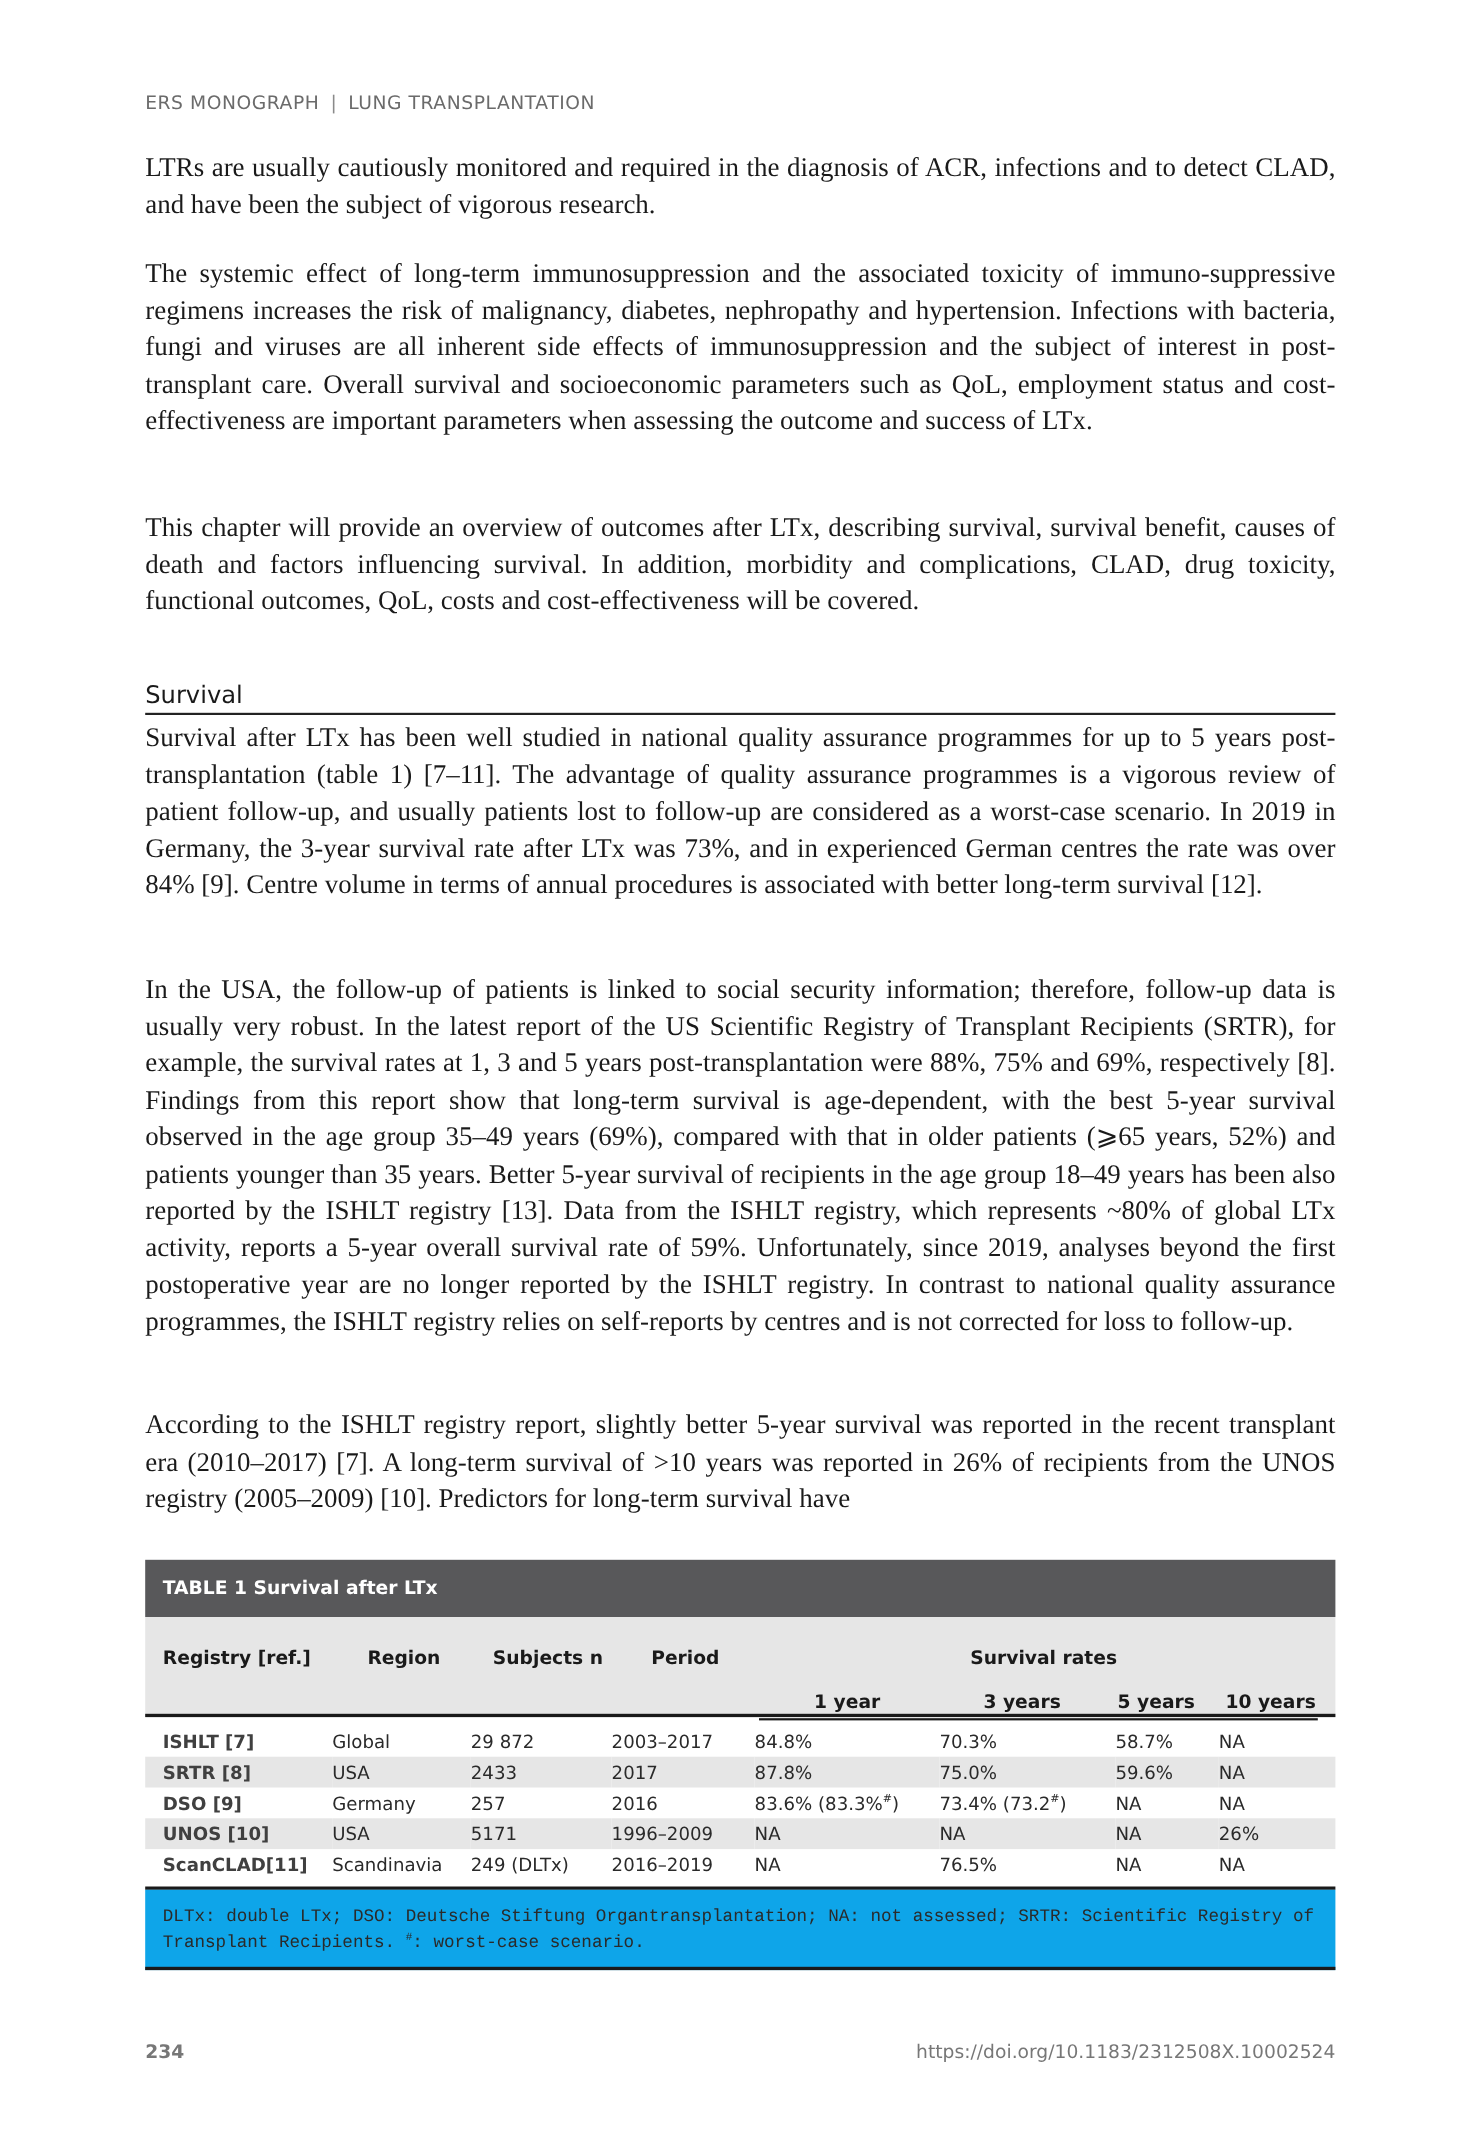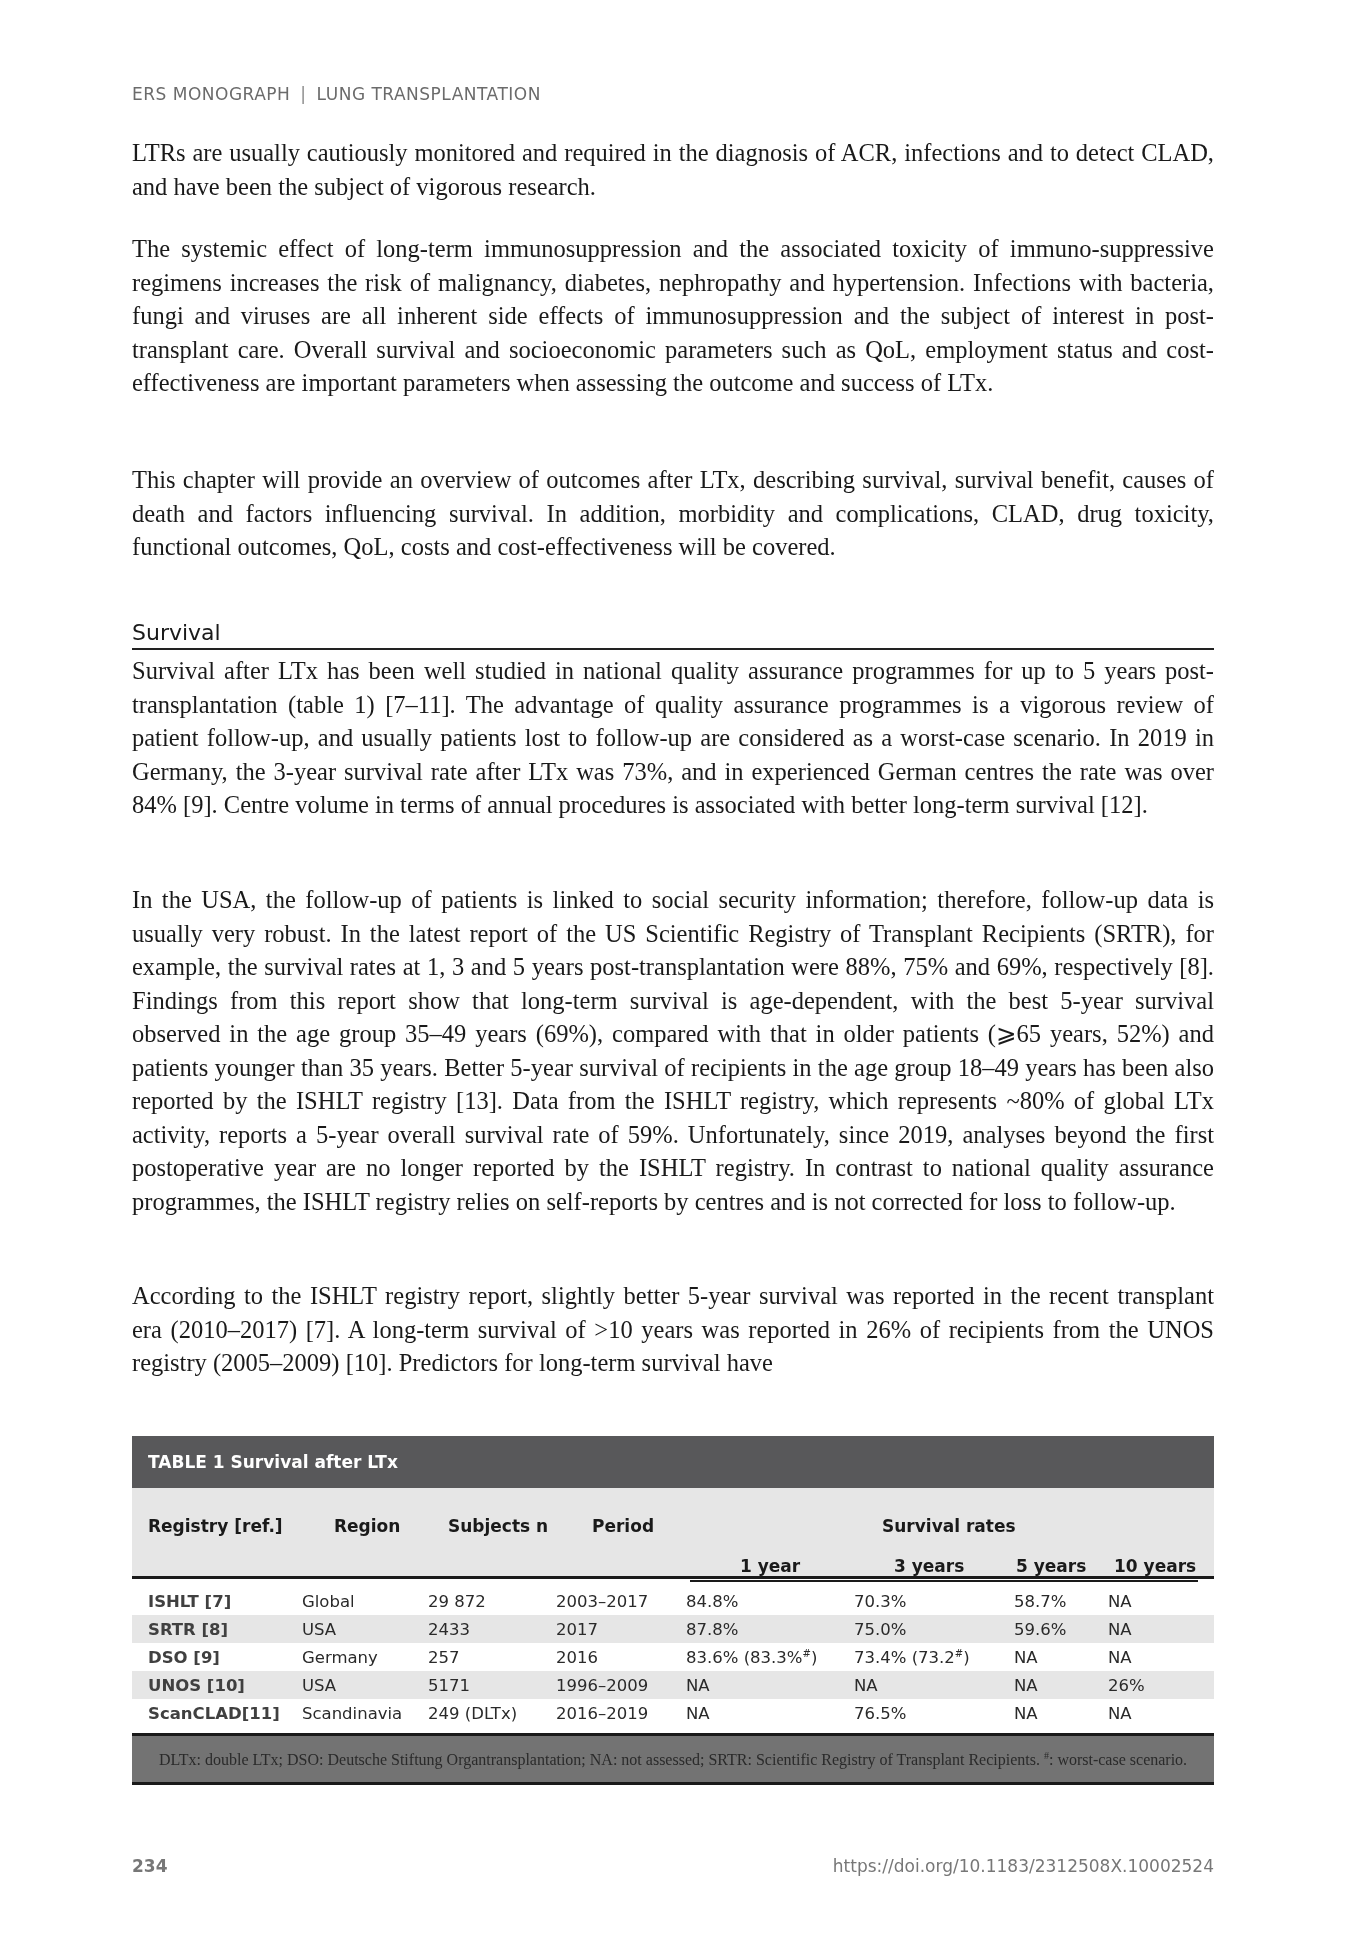--- a/index.html
+++ b/index.html
@@ -19,38 +19,37 @@
   .section-heading {
     position: absolute; left: 132px; top: 620px; width: 1082px;
     font-family: "DejaVu Sans", sans-serif; font-size: 22px; color: #1a1a1a;
     border-bottom: 2px solid #222; padding-bottom: 3px;
   }
   .table-wrap { position: absolute; left: 132px; top: 1418px; width: 1082px; }
   .table-title {
     background: #58585a; color: #fff; height: 52px; line-height: 52px;
     font-family: "DejaVu Sans", sans-serif; font-weight: bold; font-size: 17px;
     padding-left: 16px;
-    margin-top: 18px;
   }
   .table-head {
     background: #e6e6e6; position: relative; height: 88px;
     border-bottom: 3px solid #1a1a1a;
     font-family: "DejaVu Sans", sans-serif; font-weight: bold; font-size: 17px; color: #1a1a1a;
   }
   .th { position: absolute; }
   .rates-line { position: absolute; left: 558px; width: 508px; top: 92px; border-top: 2px solid #1a1a1a; height: 0; }
   table.data { width: 100%; border-collapse: collapse; font-family: "DejaVu Sans", sans-serif; font-size: 16.5px; color: #2a2a2a; }
   table.data td { height: 28px; padding: 0; text-align: left; }
   table.data td.reg { text-align: left; padding-left: 16px; font-weight: bold; color: #404040; }
   table.data tr.alt { background: #e6e6e6; }
   .data-area { padding-top: 8px; padding-bottom: 6px; border-bottom: 3px solid #1a1a1a; }
   .footnote {
-    background: #737373; border-bottom: 3px solid #1a1a1a;
-    font-family: Liberation Serif, serif; font-size: 16px; color: #2a2a2a;
-    padding: 12px 16px 10px 16px; line-height: 24px; text-align: center;
+    background: #0ea5e9; border-bottom: 3px solid #1a1a1a;
+    font-family: Liberation Mono, monospace; font-size: 16px; color: #2a2a2a;
+    padding: 12px 16px 10px 16px; line-height: 24px;
   }
   sup { font-size: 10px; vertical-align: super; line-height: 0; }
   .page-num {
     position: absolute; left: 132px; top: 1856px;
     font-family: "DejaVu Sans", sans-serif; font-size: 17px; color: #777; font-weight: bold;
   }
   .doi {
     position: absolute; right: 134px; top: 1856px;
     font-family: "DejaVu Sans", sans-serif; font-size: 17px; color: #777;
   }

